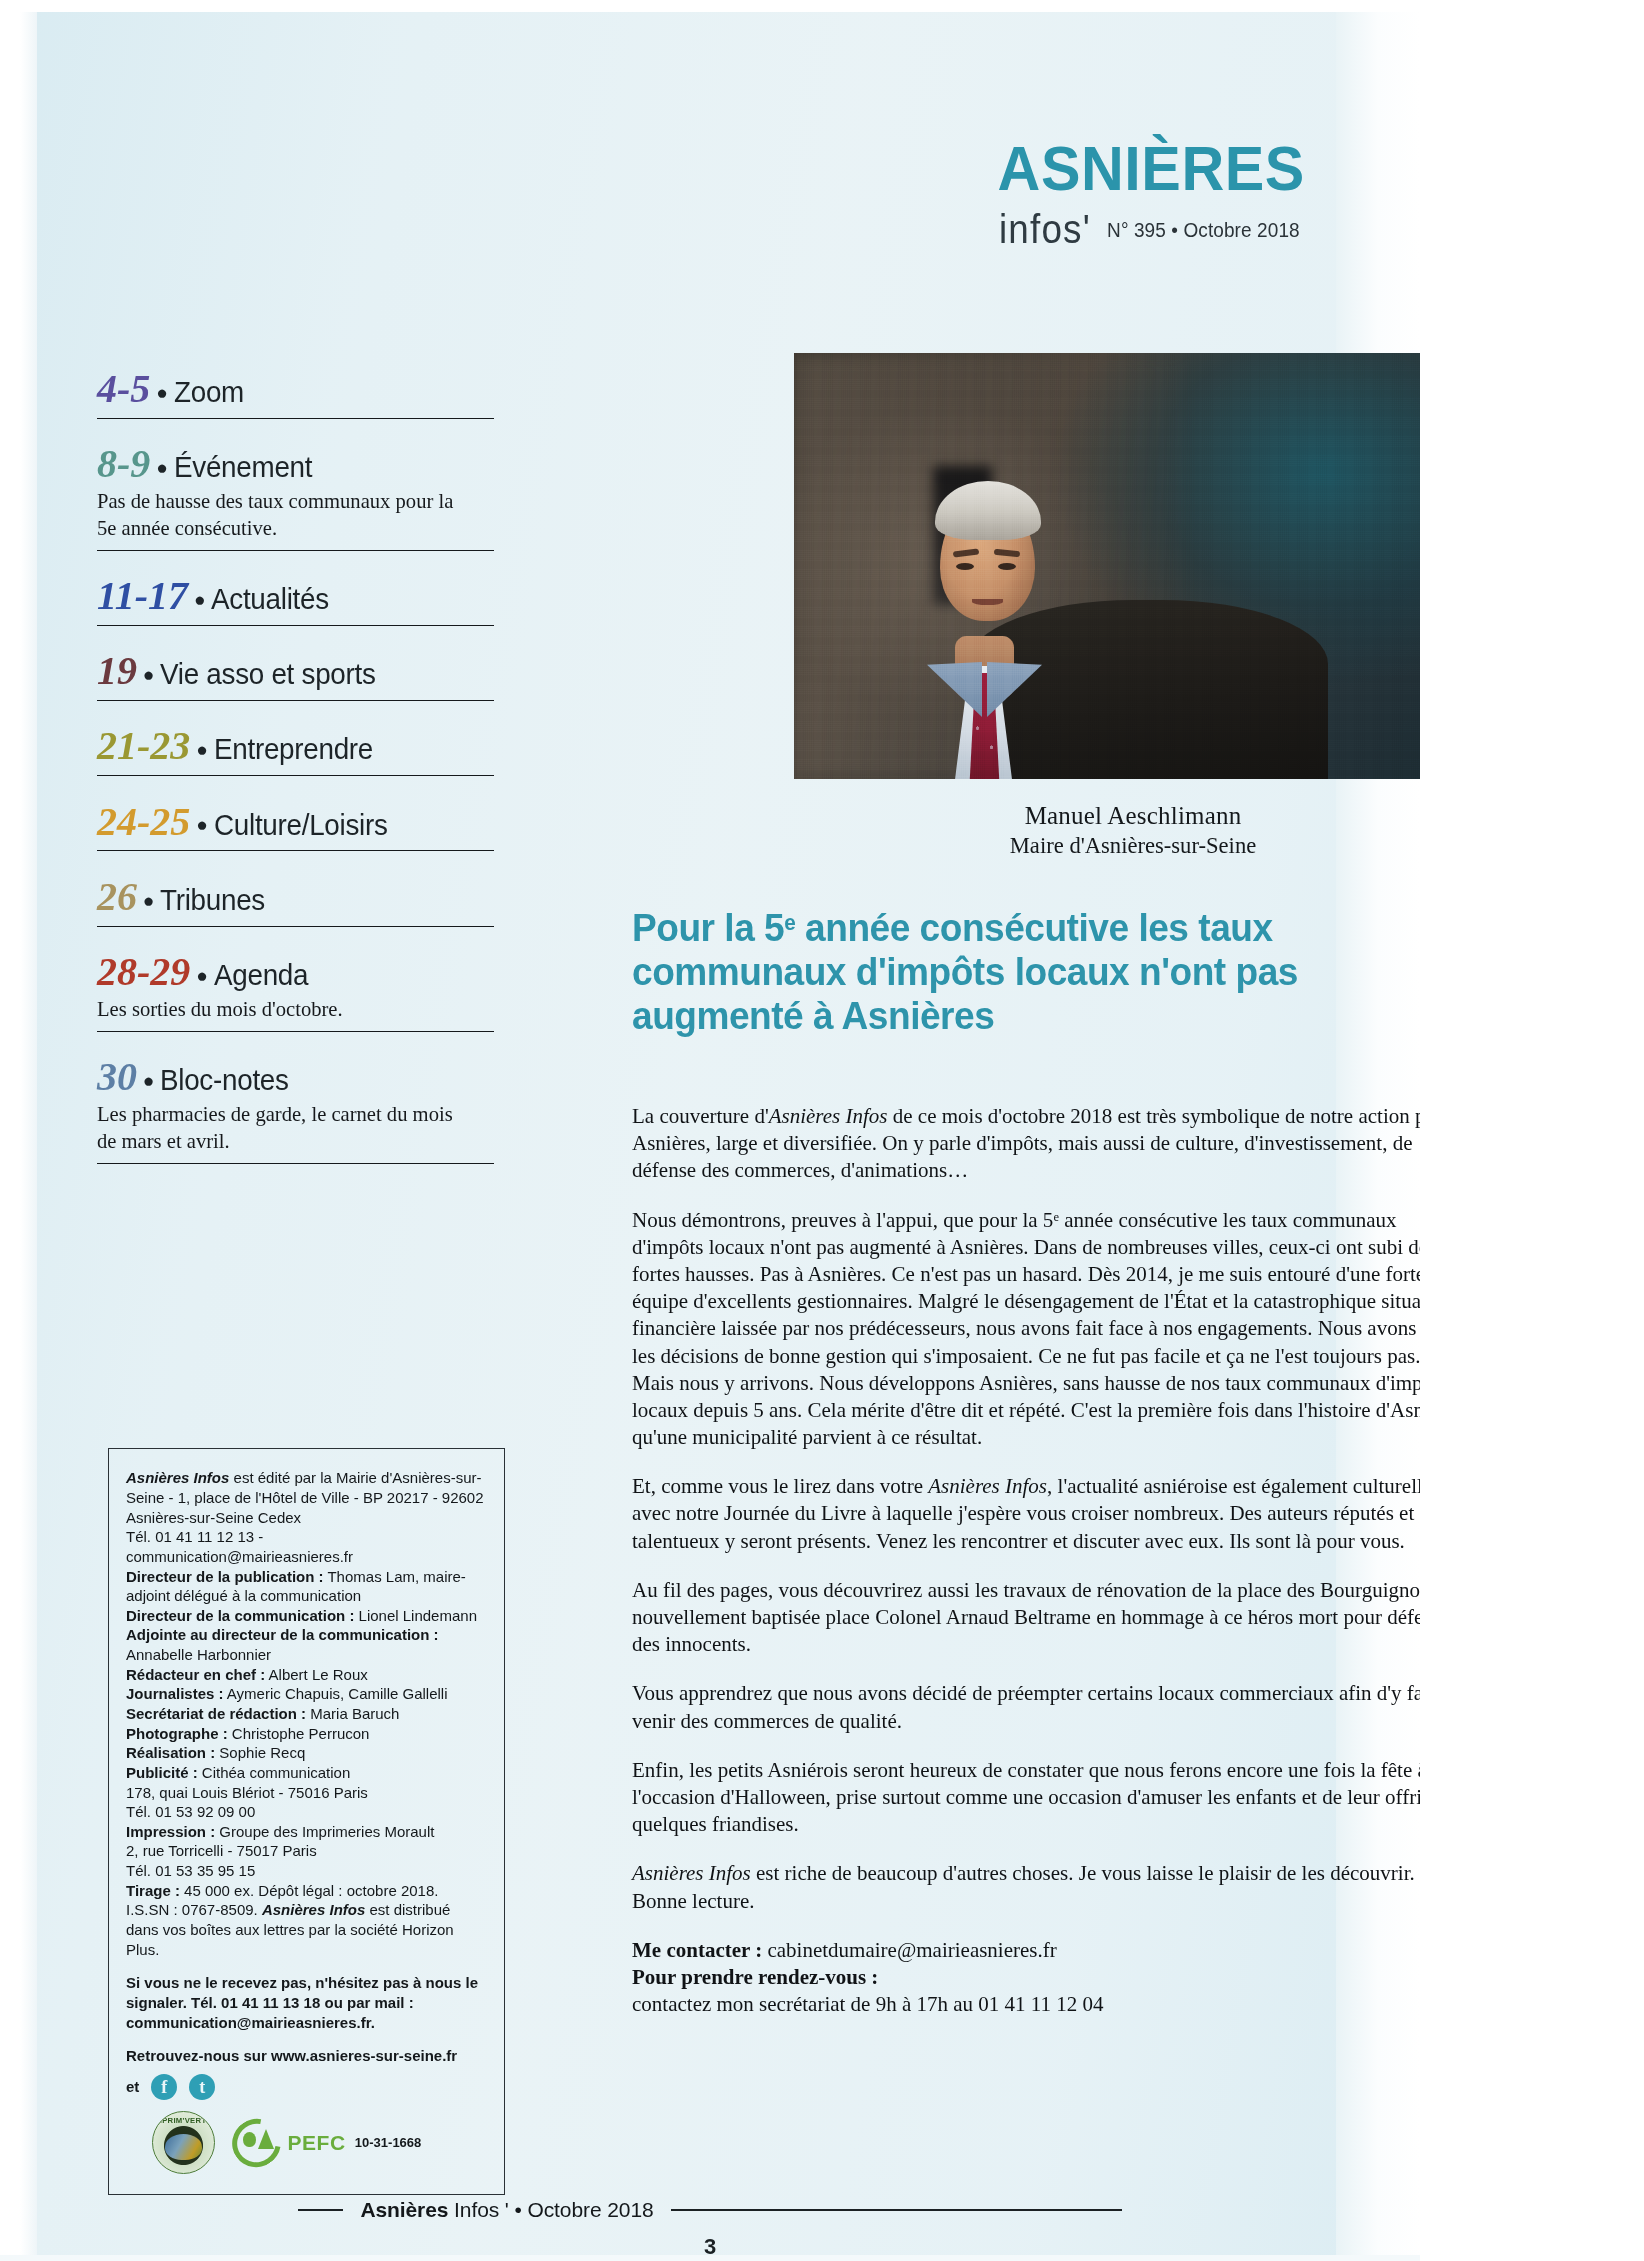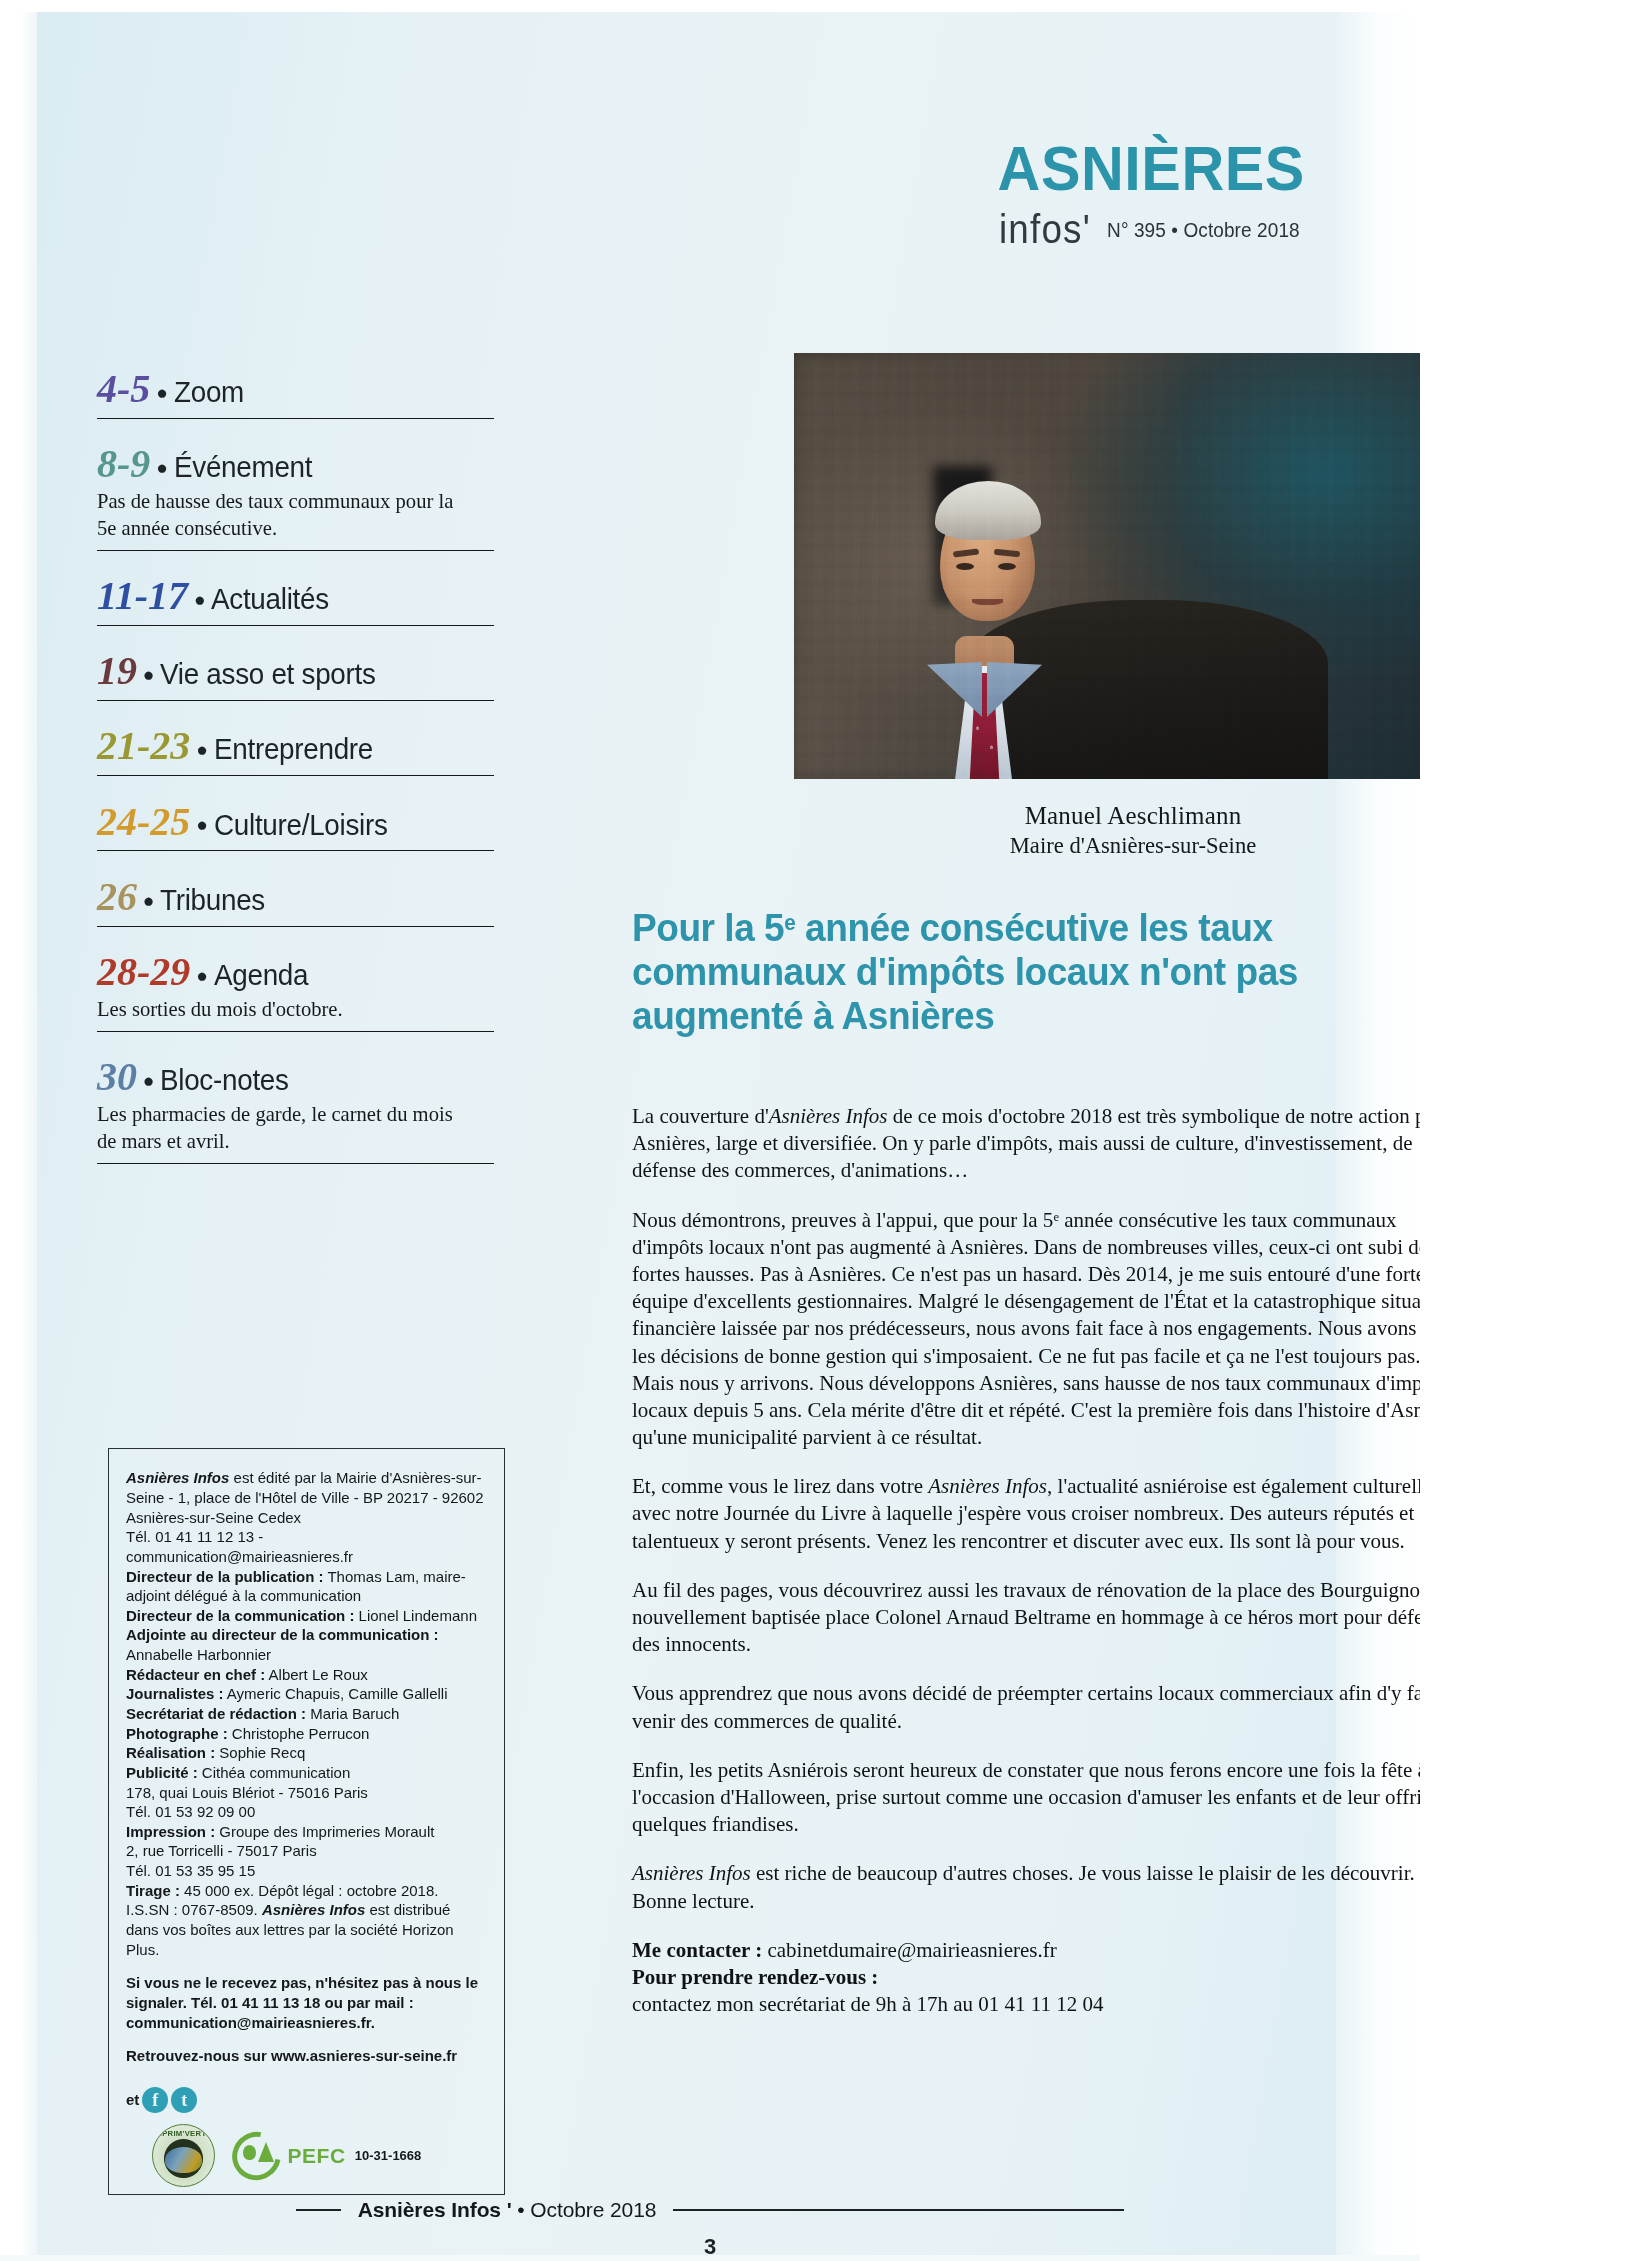--- a/index.html
+++ b/index.html
@@ -149,22 +149,22 @@
   }
   .colophon p { margin: 0; }
   .colophon b { font-weight: 700; }
   .colophon i { font-style: italic; font-weight: 700; }
   .colo-gap { height: 14px; }
   .colo-italic { font-weight: 700; }
 
   .social-row {
     display: flex;
     align-items: center;
-    gap: 3px;
-    margin-top: 21px;
+    gap: 12px;
+    margin-top: 8px;
   }
   .social-label { font-size: 15px; font-weight: 700; }
   .sicon {
     width: 26px; height: 26px;
     border-radius: 50%;
     background: #2e9fb5;
     display: flex; align-items: center; justify-content: center;
     color: #eaf6f9;
     font-family: "Liberation Serif", serif;
     font-weight: 700;
@@ -427,21 +427,21 @@
   .foot-line-r { width: 451px; }
   .foot-text {
     font-family: "Liberation Sans", sans-serif;
     font-size: 21px;
     color: #14181b;
     padding: 0 17px;
     white-space: nowrap;
     letter-spacing: -0.1px;
   }
   .foot-text .fb { font-weight: 700; }
-  .foot-text .fl { font-weight: 700; }
+  .foot-text .fl { font-weight: 400; }
   .page-no {
     position: absolute;
     left: 0; right: 0;
     bottom: 1.3px;
     text-align: center;
     font-family: "Liberation Sans", sans-serif;
     font-size: 22px;
     font-weight: 700;
     color: #1b2124;
   }

